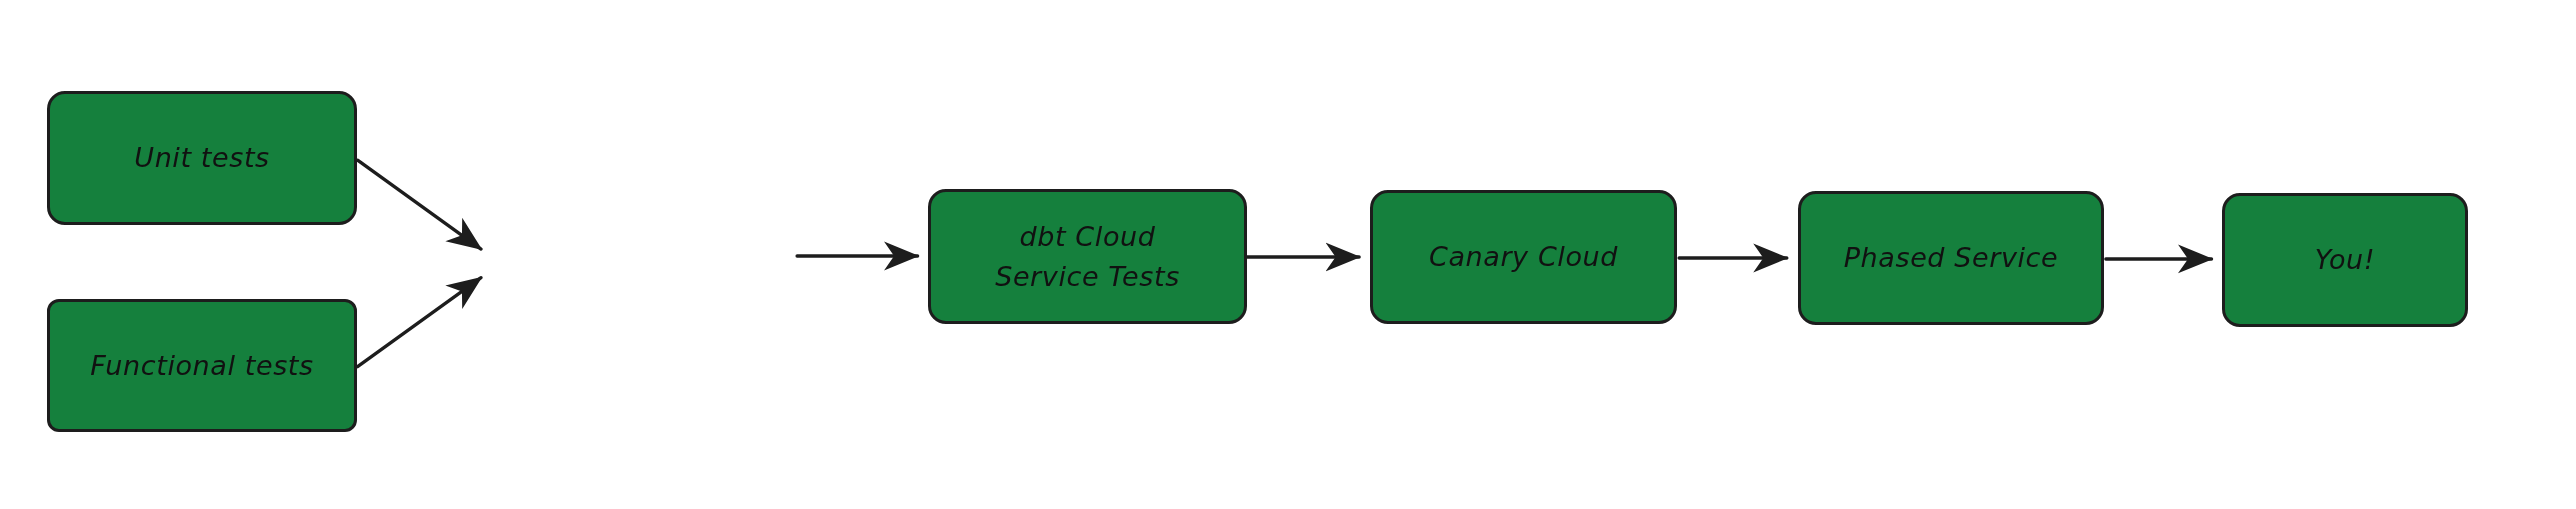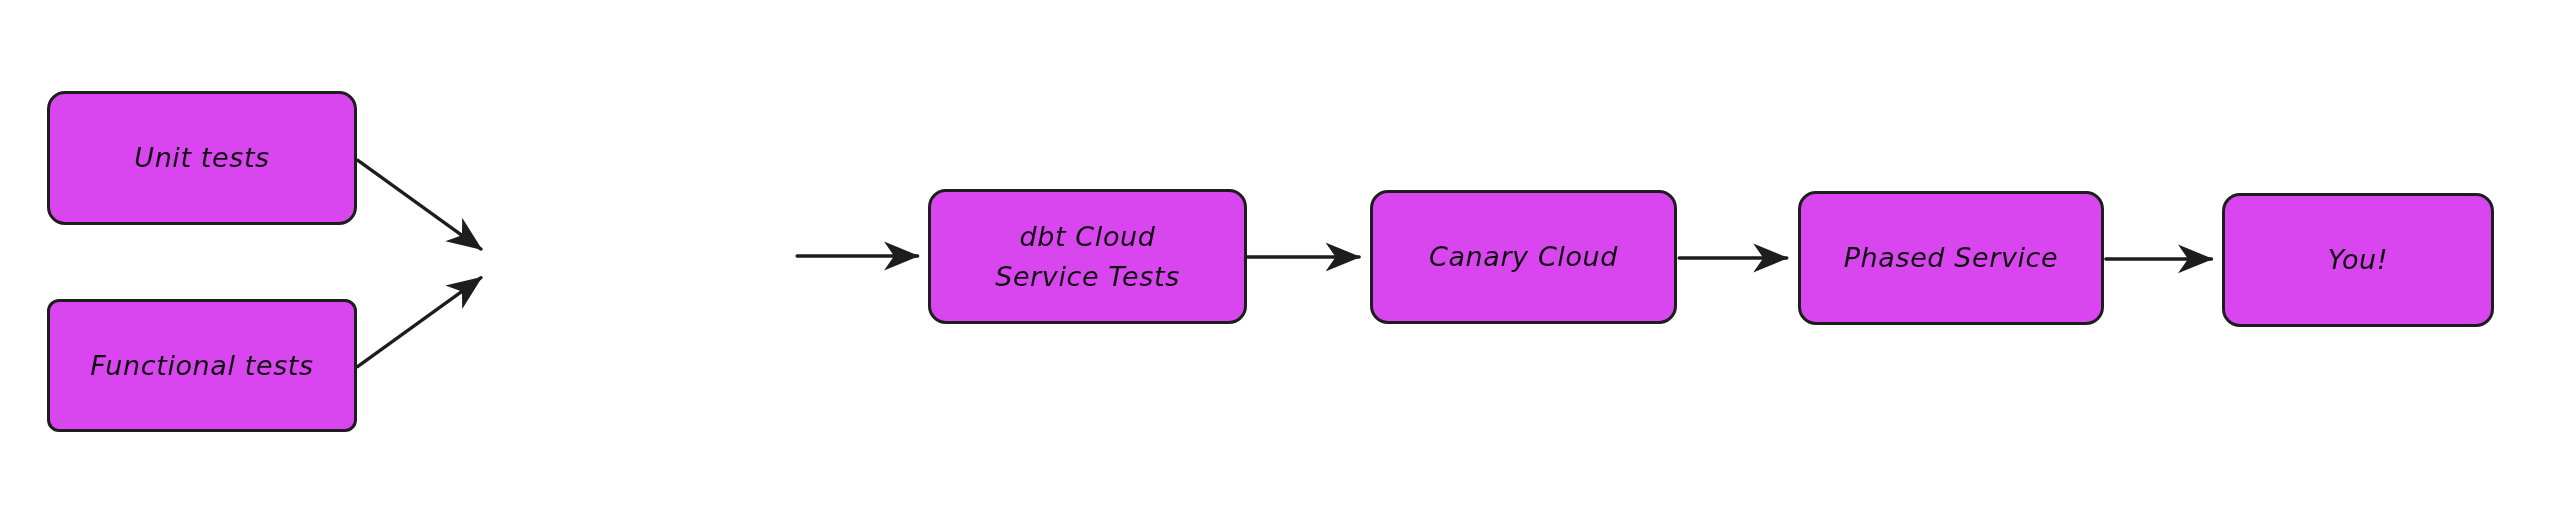--- a/index.html
+++ b/index.html
@@ -22,21 +22,21 @@
   #edges-layer {
     position: absolute;
     left: 0;
     top: 0;
     width: 2576px;
     height: 510px;
   }
   .node {
     position: absolute;
     box-sizing: border-box;
-    background: #d946ef;
+    background: #15803d;
     border: 3px solid #1d1d1d;
     border-radius: 18px;
     display: flex;
     align-items: center;
     justify-content: center;
     text-align: center;
   }
   .node-label {
     font-family: "DejaVu Sans", sans-serif;
     font-size: 27px;
@@ -47,21 +47,21 @@
     font-style: italic;
     font-weight: 400;
   }
   
   #node-unit-tests       { left: 47px;   top: 91px;  width: 310px; height: 134px; }
   #node-functional-tests { left: 47px;   top: 299px; width: 310px; height: 133px; border-radius: 12px; }
   #node-smoke-testing    { left: 492px;  top: 188px; width: 303px; height: 135px; }
   #node-dbt-cloud        { left: 928px;  top: 189px; width: 319px; height: 135px; }
   #node-canary-tests     { left: 1370px; top: 190px; width: 307px; height: 134px; }
   #node-phased-rollout   { left: 1798px; top: 191px; width: 306px; height: 134px; }
-  #node-you              { left: 2222px; top: 193px; width: 272px; height: 134px; }
+  #node-you              { left: 2222px; top: 193px; width: 246px; height: 134px; }
 </style>
 </head>
 <body>
 
 <div id="diagram-root">
 
   <svg id="edges-layer" viewBox="0 0 2608 516" width="2576" height="510" xmlns="http://www.w3.org/2000/svg">
     <defs>
       <marker id="arrowhead" markerWidth="11" markerHeight="9" refX="10" refY="4.5" orient="auto" markerUnits="strokeWidth">
         <path d="M0,0.2 L10.5,4.5 L0,8.8 L3,4.5 Z" fill="#1d1d1d"></path>

